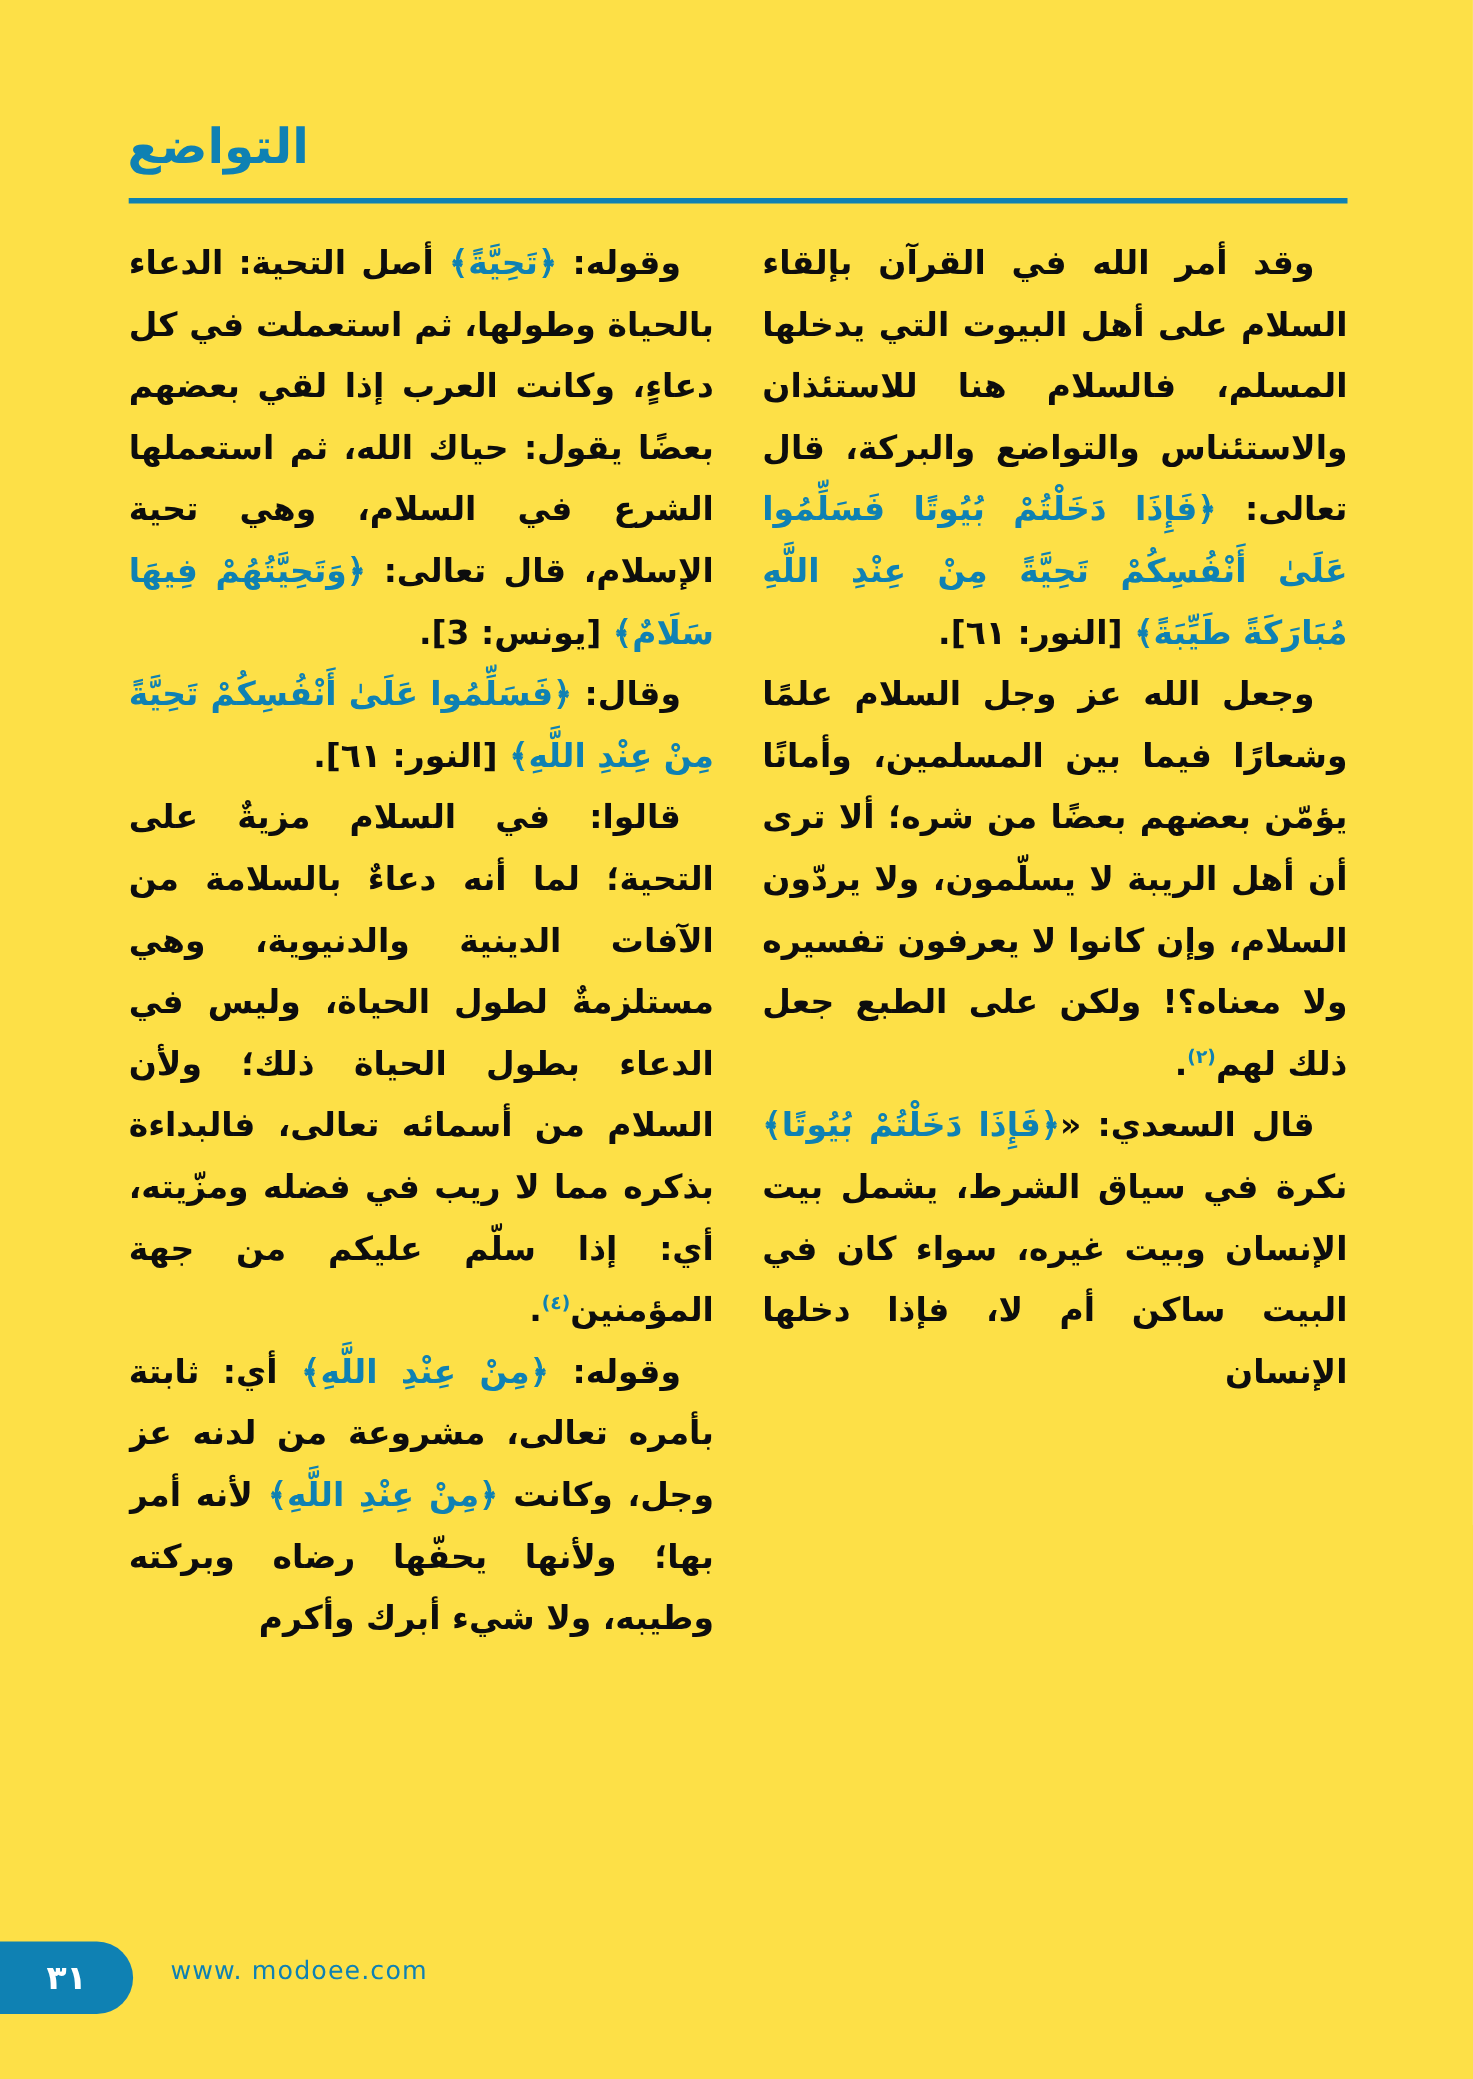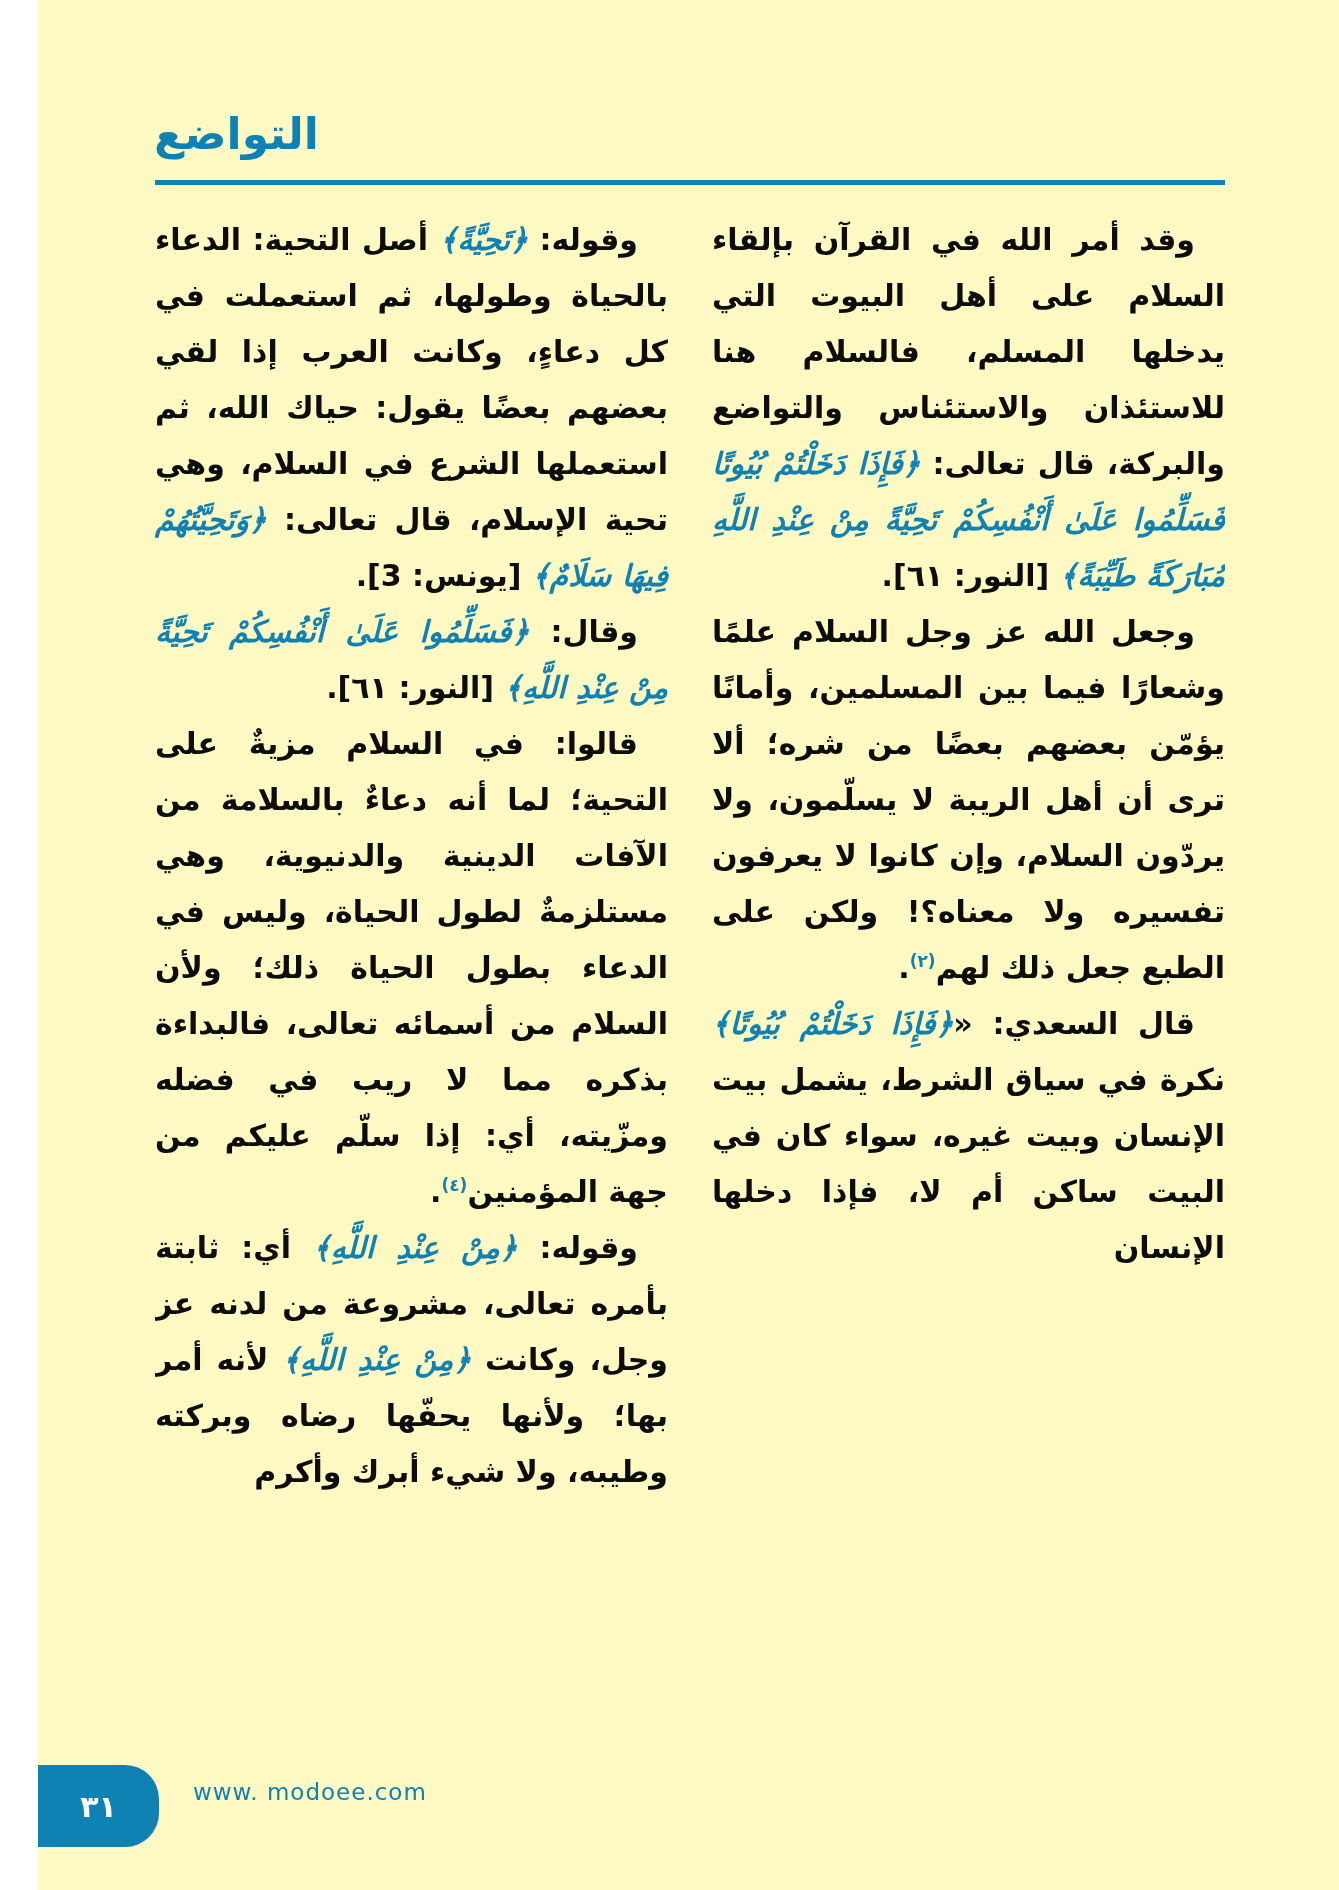--- a/index.html
+++ b/index.html
@@ -1,42 +1,42 @@
 <!DOCTYPE html>
 <html lang="ar" style="--accent: #0f81b3;"><head>
 <meta charset="utf-8">
 <style>
   :root { --accent:#0f81b3; --ink:#0d0d0d; }
   * { margin:0; padding:0; box-sizing:border-box; }
   html,body { background:#ffffff; }
   body { width:1339px; height:1890px; position:relative; overflow:hidden;
          font-family:"DejaVu Sans", sans-serif; }
 
-  .page { position:absolute; inset:0; background:#fef9c3;margin-left:38px; }
+  .page { position:absolute; inset:0; background:#fde047; }
 
   
   .chapter-title { position:absolute; left:116px; top:108px; color:var(--accent);
                    font-size:44px; font-weight:bold; line-height:1.2; }
   .header-rule { position:absolute; left:117px; right:114px; top:180px; height:5px;
                  background:var(--accent); }
 
   
   .columns { position:absolute; top:212px; right:114px; left:117px; bottom:130px;
              direction:rtl; display:flex; gap:44px; overflow:hidden; }
   .col { flex:1 1 0; }
 
   .para { font-size:30px; font-weight:700; color:var(--ink); line-height:56px;
           text-align:justify; }
   .para.indent { text-indent:30px; }
-  .quran { color:var(--accent); font-weight:700;font-style:italic; }
+  .quran { color:var(--accent); font-weight:700; }
   .fnref { color:var(--accent); font-size:17px; font-weight:700;
            vertical-align:super; line-height:0; }
 
   
-  .pagenum-tab { position:absolute; left:0; top:1765px; width:121px; height:82px;
+  .pagenum-tab { position:absolute; left:0; top:1765px; width:121px; height:66px;
                  background:var(--accent); border-radius:0 34px 34px 0;
                  display:flex; align-items:center; justify-content:center;
                  color:#ffffff; font-size:30px; font-weight:700; }
   .site-url { position:absolute; left:155px; top:1779px; color:var(--accent);
               font-size:23px; letter-spacing:1px; }
 </style>
 </head>
 <body>
 
 <div class="page">

